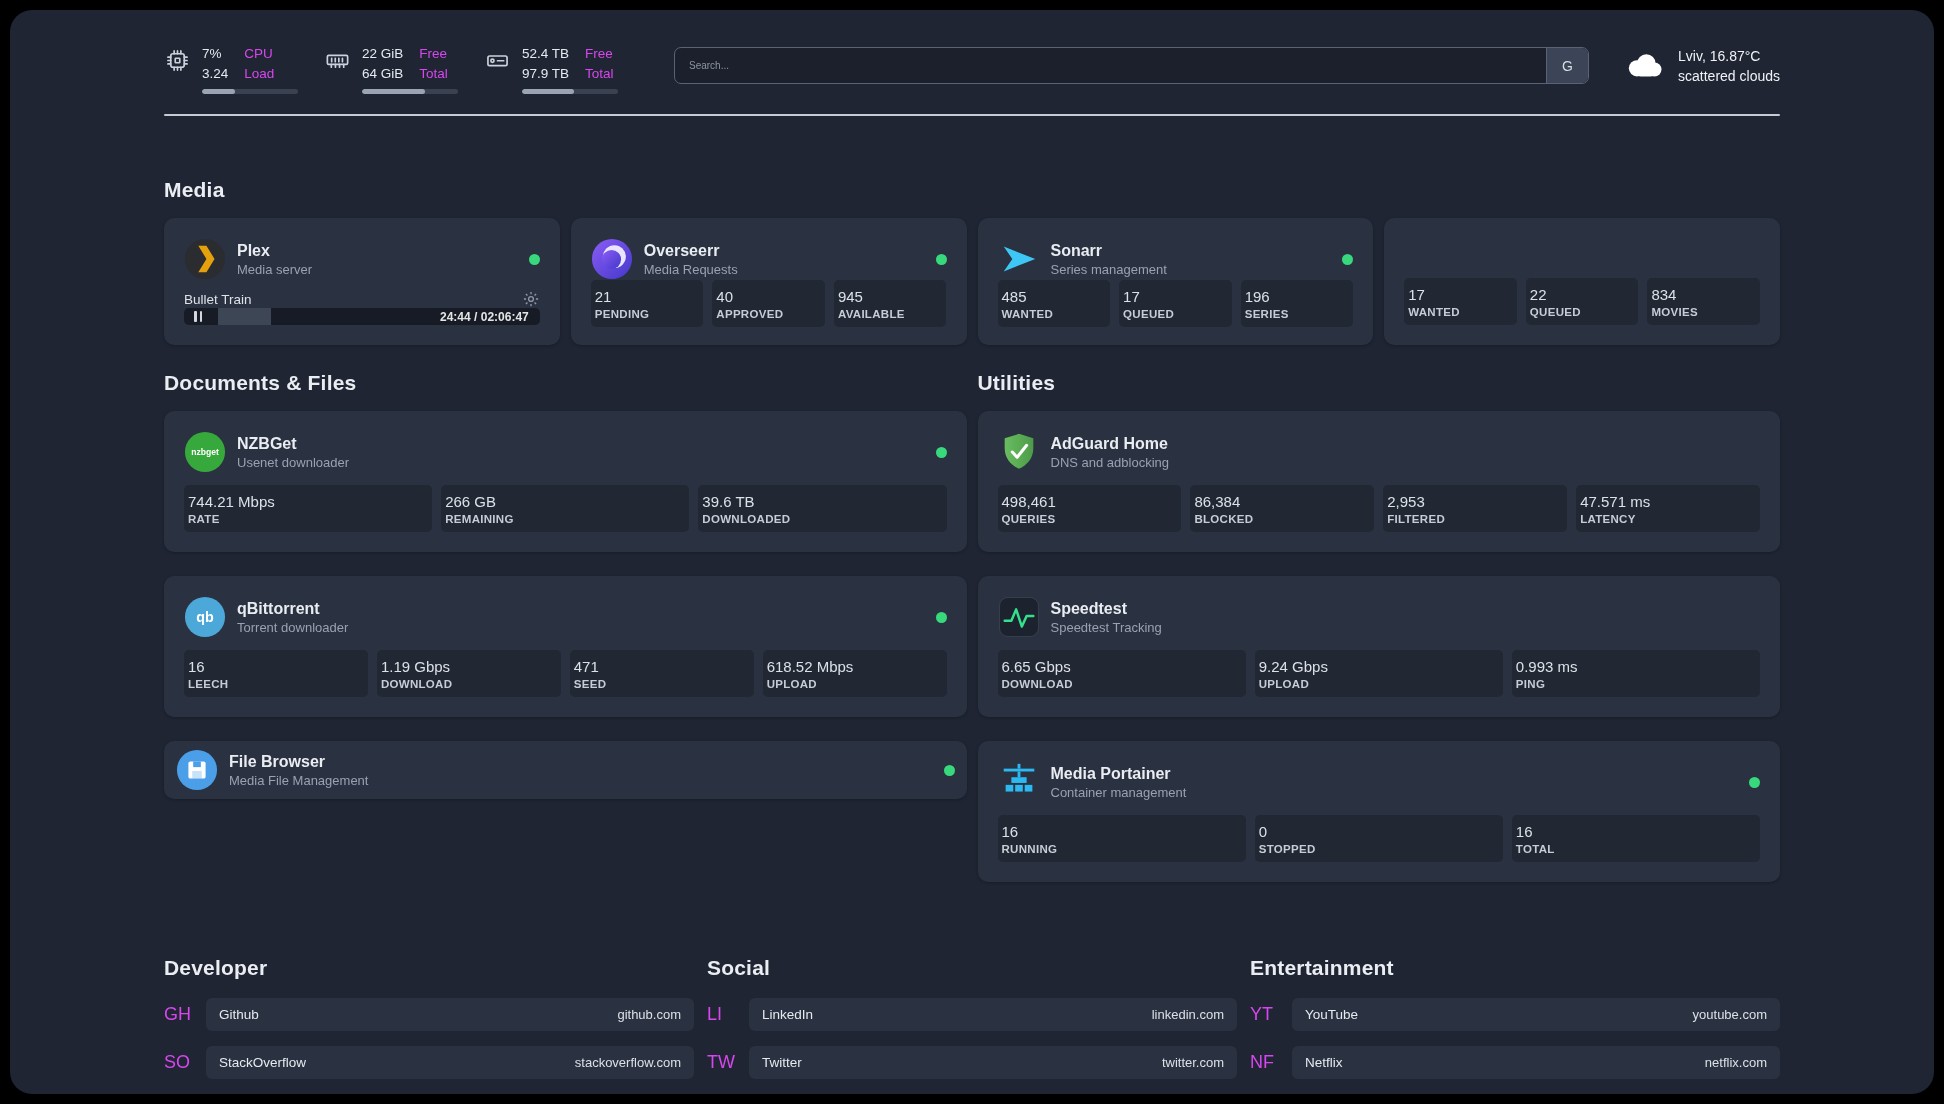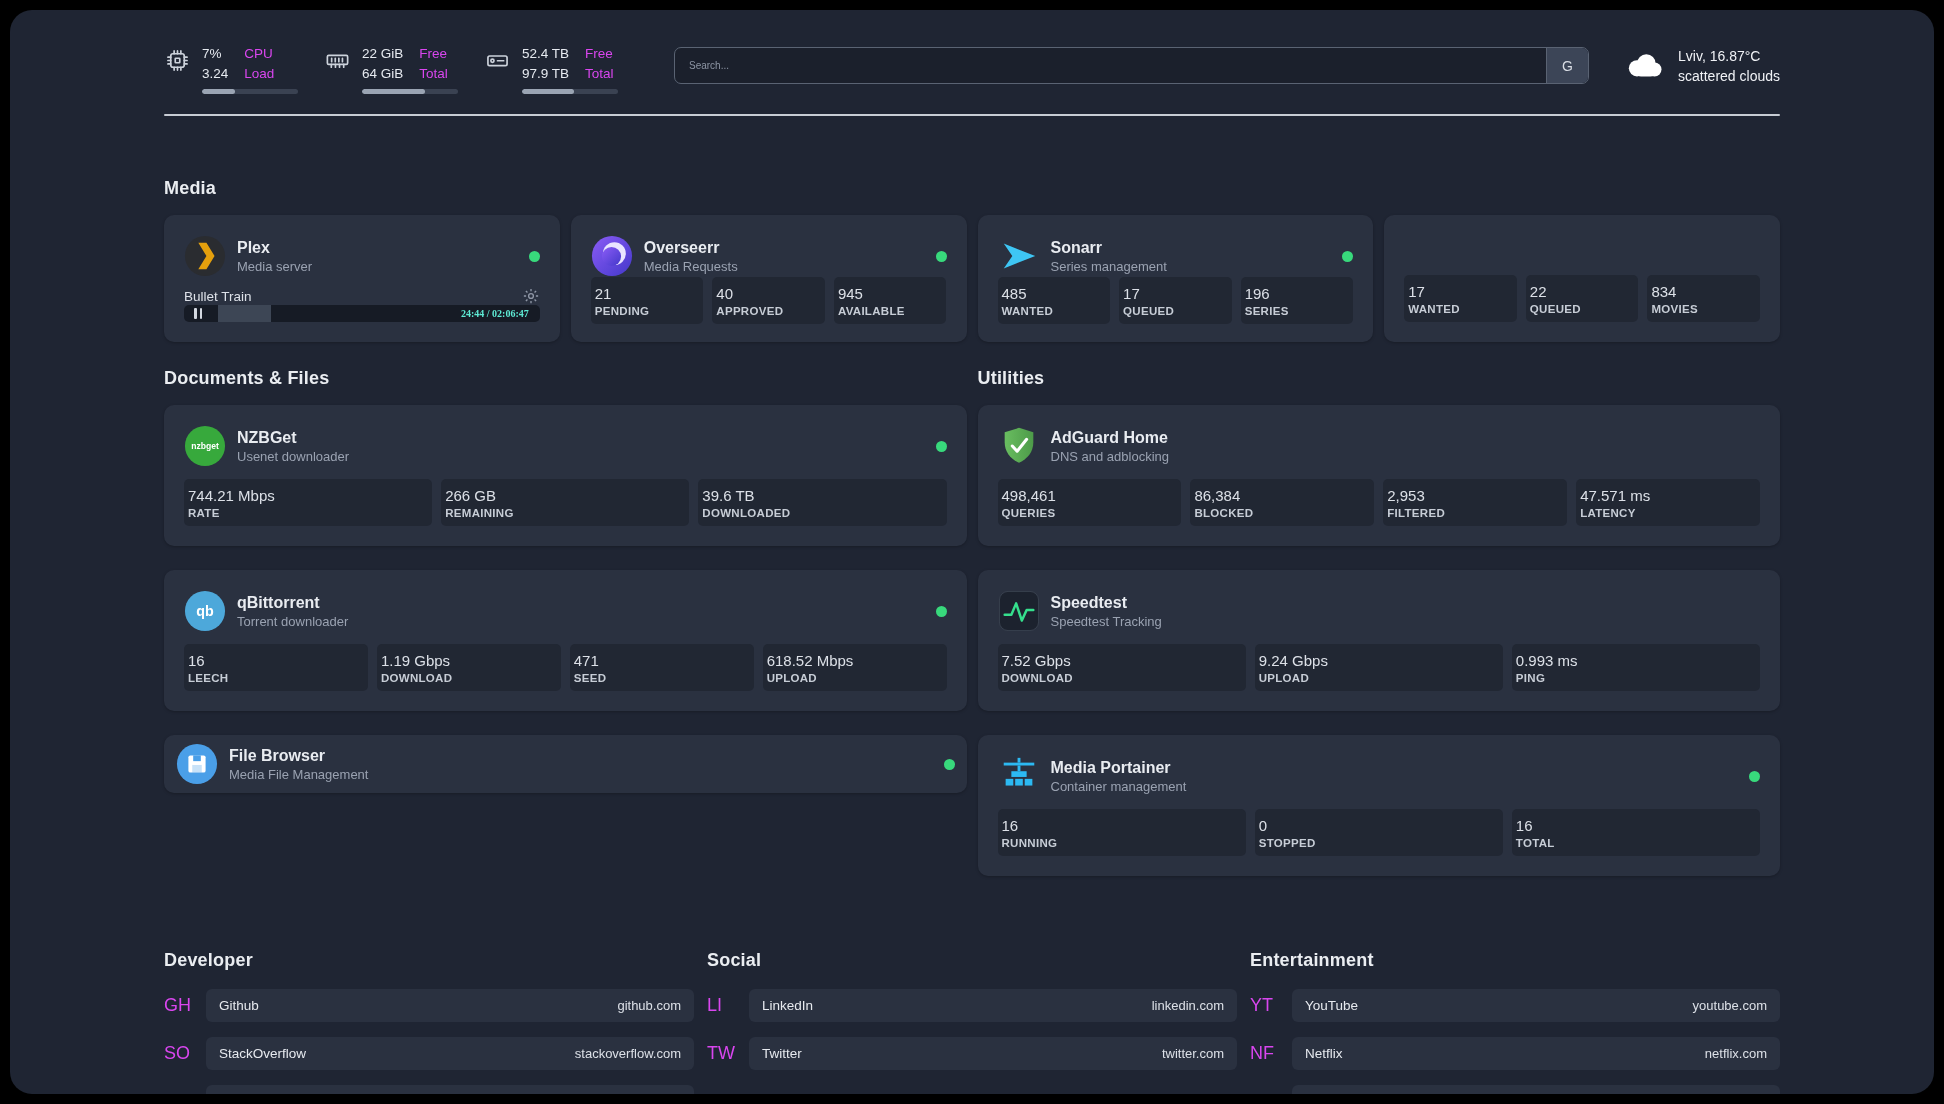--- a/index.html
+++ b/index.html
@@ -20,21 +20,21 @@
   .search { flex:1; display:flex; align-items:stretch; height:37px; border:1.5px solid #5a6373; border-radius:7px; margin:3px 34px 0 30px; overflow:hidden; background:rgba(0,0,0,.12); }
   .search input { flex:1; background:transparent; border:0; outline:0; color:#e3e7ed; font-size:10px; padding:0 14px; font-family:inherit; }
   .search input::placeholder { color:#8d95a4; }
   .g-btn { width:42px; background:#3c4557; border-left:1.5px solid #5a6373; color:#d9dde4; display:flex; align-items:center; justify-content:center; font-size:14px; cursor:pointer; }
   .weather { display:flex; align-items:center; gap:13px; margin-top:2px; }
   .weather svg { width:42px; height:28px; flex:none; }
   .w-texts { display:flex; flex-direction:column; font-size:14px; color:#f0f2f6; line-height:1.45; }
   .divider { height:2px; background:#c7ccd4; border-radius:1px; margin-top:20px; }
 
   
-  .section-title { font-size:18px; font-weight:700; color:#eaedf1; letter-spacing:.2px; }
+  .section-title { font-size:21px; font-weight:700; color:#eaedf1; letter-spacing:.2px; }
   .media-title { margin-top:62px; margin-bottom:16px; }
   .row { display:flex; gap:11px; }
   .card { background:#2a3140; border-radius:10px; padding:20px; position:relative; cursor:pointer; box-shadow:0 1px 3px rgba(0,0,0,.25); }
   .media-card { flex:1; height:127px; display:flex; flex-direction:column; }
   .card-head { display:flex; align-items:center; gap:11px; }
   .app-icon { width:42px; height:42px; flex:none; display:flex; align-items:center; justify-content:center; }
   .app-icon svg { width:42px; height:42px; }
   .titles { display:flex; flex-direction:column; gap:2px; }
   .card-name { font-size:16px; font-weight:700; color:#e9ecf1; }
   .card-desc { font-size:13px; color:#9aa2b1; }
@@ -47,21 +47,21 @@
   .stat-label { font-size:11.5px; font-weight:700; color:#c7cdd6; margin-top:3px; letter-spacing:.3px; }
 
   
   .player-top { display:flex; align-items:center; justify-content:space-between; margin-top:10px; }
   .track { font-size:13.5px; color:#dde1e8; }
   .gear { width:18px; height:18px; color:#8f97a6; cursor:pointer; }
   .player-bar { margin-top:auto; height:27px; background:#161b25; border-radius:5px; position:relative; display:flex; align-items:center; overflow:hidden; }
   .p-fill { position:absolute; left:34px; top:0; bottom:0; background:#3d4655; }
   .pause { position:relative; z-index:2; display:flex; gap:3px; padding:0 10px; cursor:pointer; align-items:center; height:100%; }
   .pause i { width:2.5px; height:11px; background:#d3d8e0; border-radius:1px; }
-  .p-time { position:absolute; right:11px; font-size:10px; font-weight:700; color:#5eead4; z-index:2;font-family:Liberation Serif, serif; }
+  .p-time { position:absolute; right:11px; font-size:12px; font-weight:700; color:#e5e5e5; z-index:2; }
 
   
   .cols { display:flex; gap:11px; margin-top:26px; align-items:flex-start; }
   .col { flex:1; min-width:0; }
   .col-title { margin-bottom:16px; }
   .col .card { margin-bottom:24px; }
   .card.slim { padding:8px 12px; }
 
   
   .bookmarks { display:flex; gap:13px; margin-top:50px; }
@@ -426,21 +426,21 @@
                 <polyline points="7,26 14,26 19,14 25,32 30,21 37,21" fill="none" stroke="#35e08d" stroke-width="2.6" stroke-linejoin="round" stroke-linecap="round"></polyline>
               </svg>
           </span>
           <div class="titles">
             <span class="card-name">Speedtest</span>
             <span class="card-desc">Speedtest Tracking</span>
           </div>
         </div>
         <div class="stat-row">
           <div class="stat">
-              <div class="stat-value">7.52 Gbps</div>
+              <div class="stat-value">6.65 Gbps</div>
               <div class="stat-label">DOWNLOAD</div>
             </div>
           <div class="stat">
               <div class="stat-value">9.24 Gbps</div>
               <div class="stat-label">UPLOAD</div>
             </div>
           <div class="stat">
               <div class="stat-value">0.993 ms</div>
               <div class="stat-label">PING</div>
             </div>

